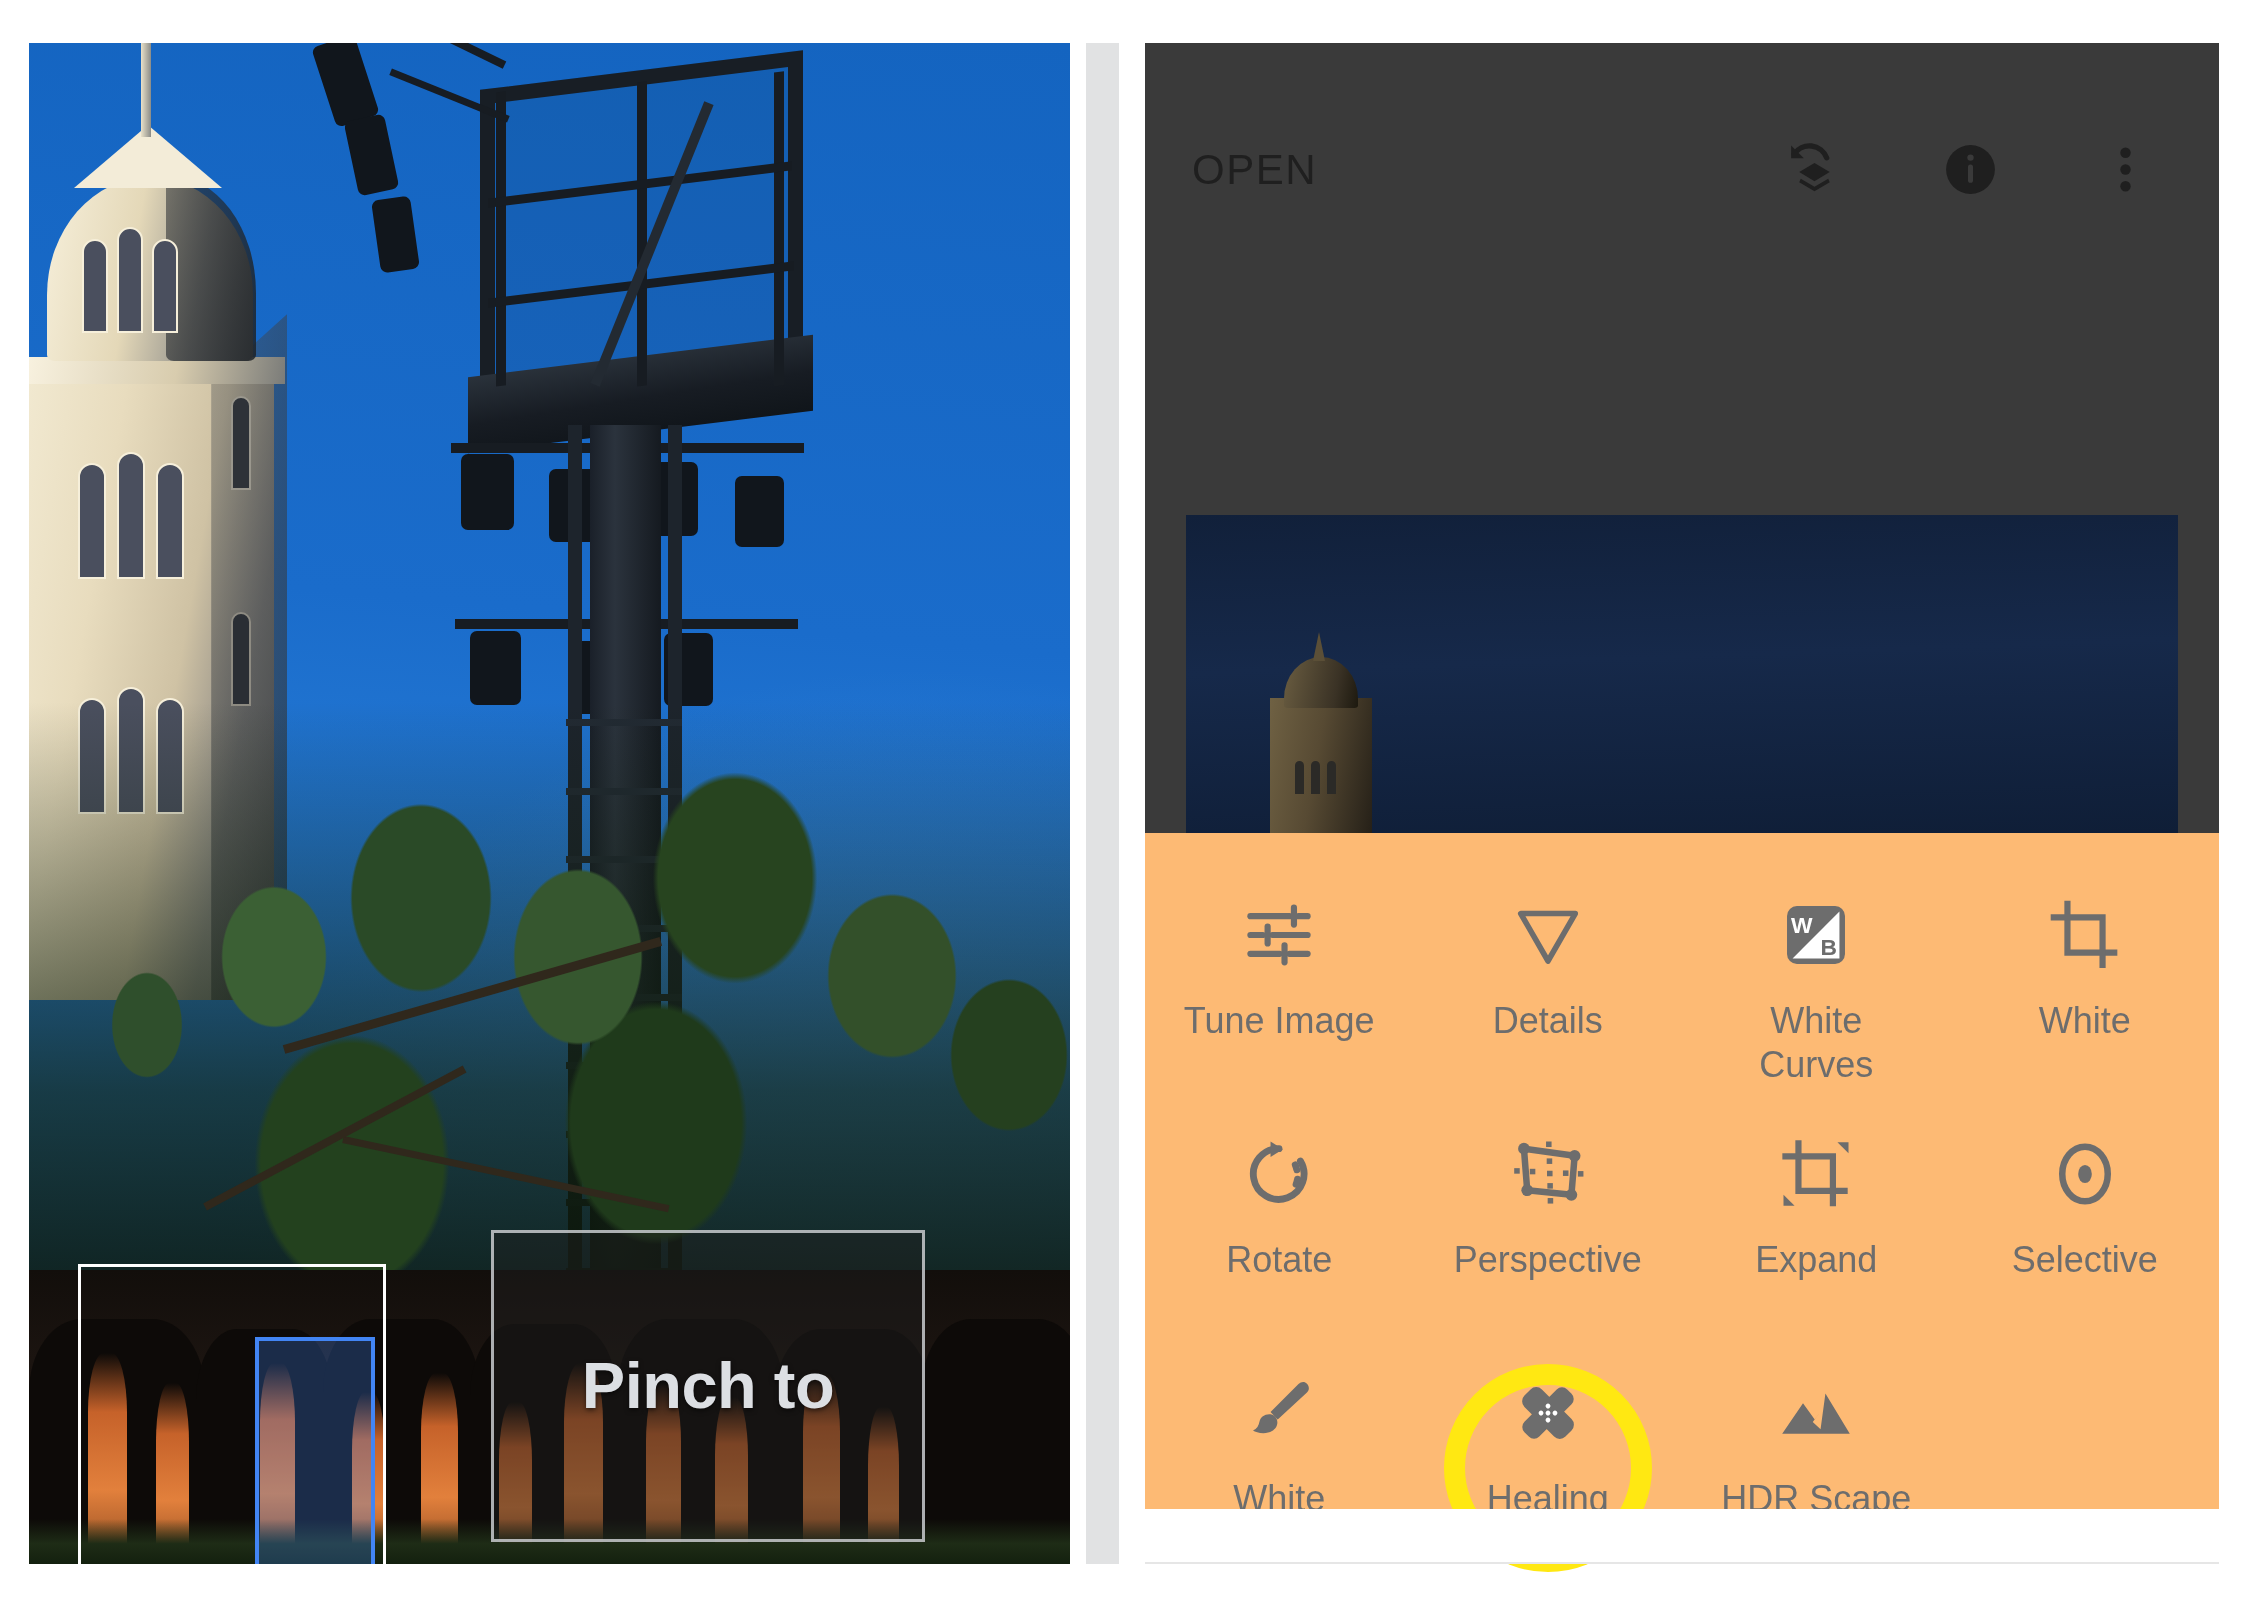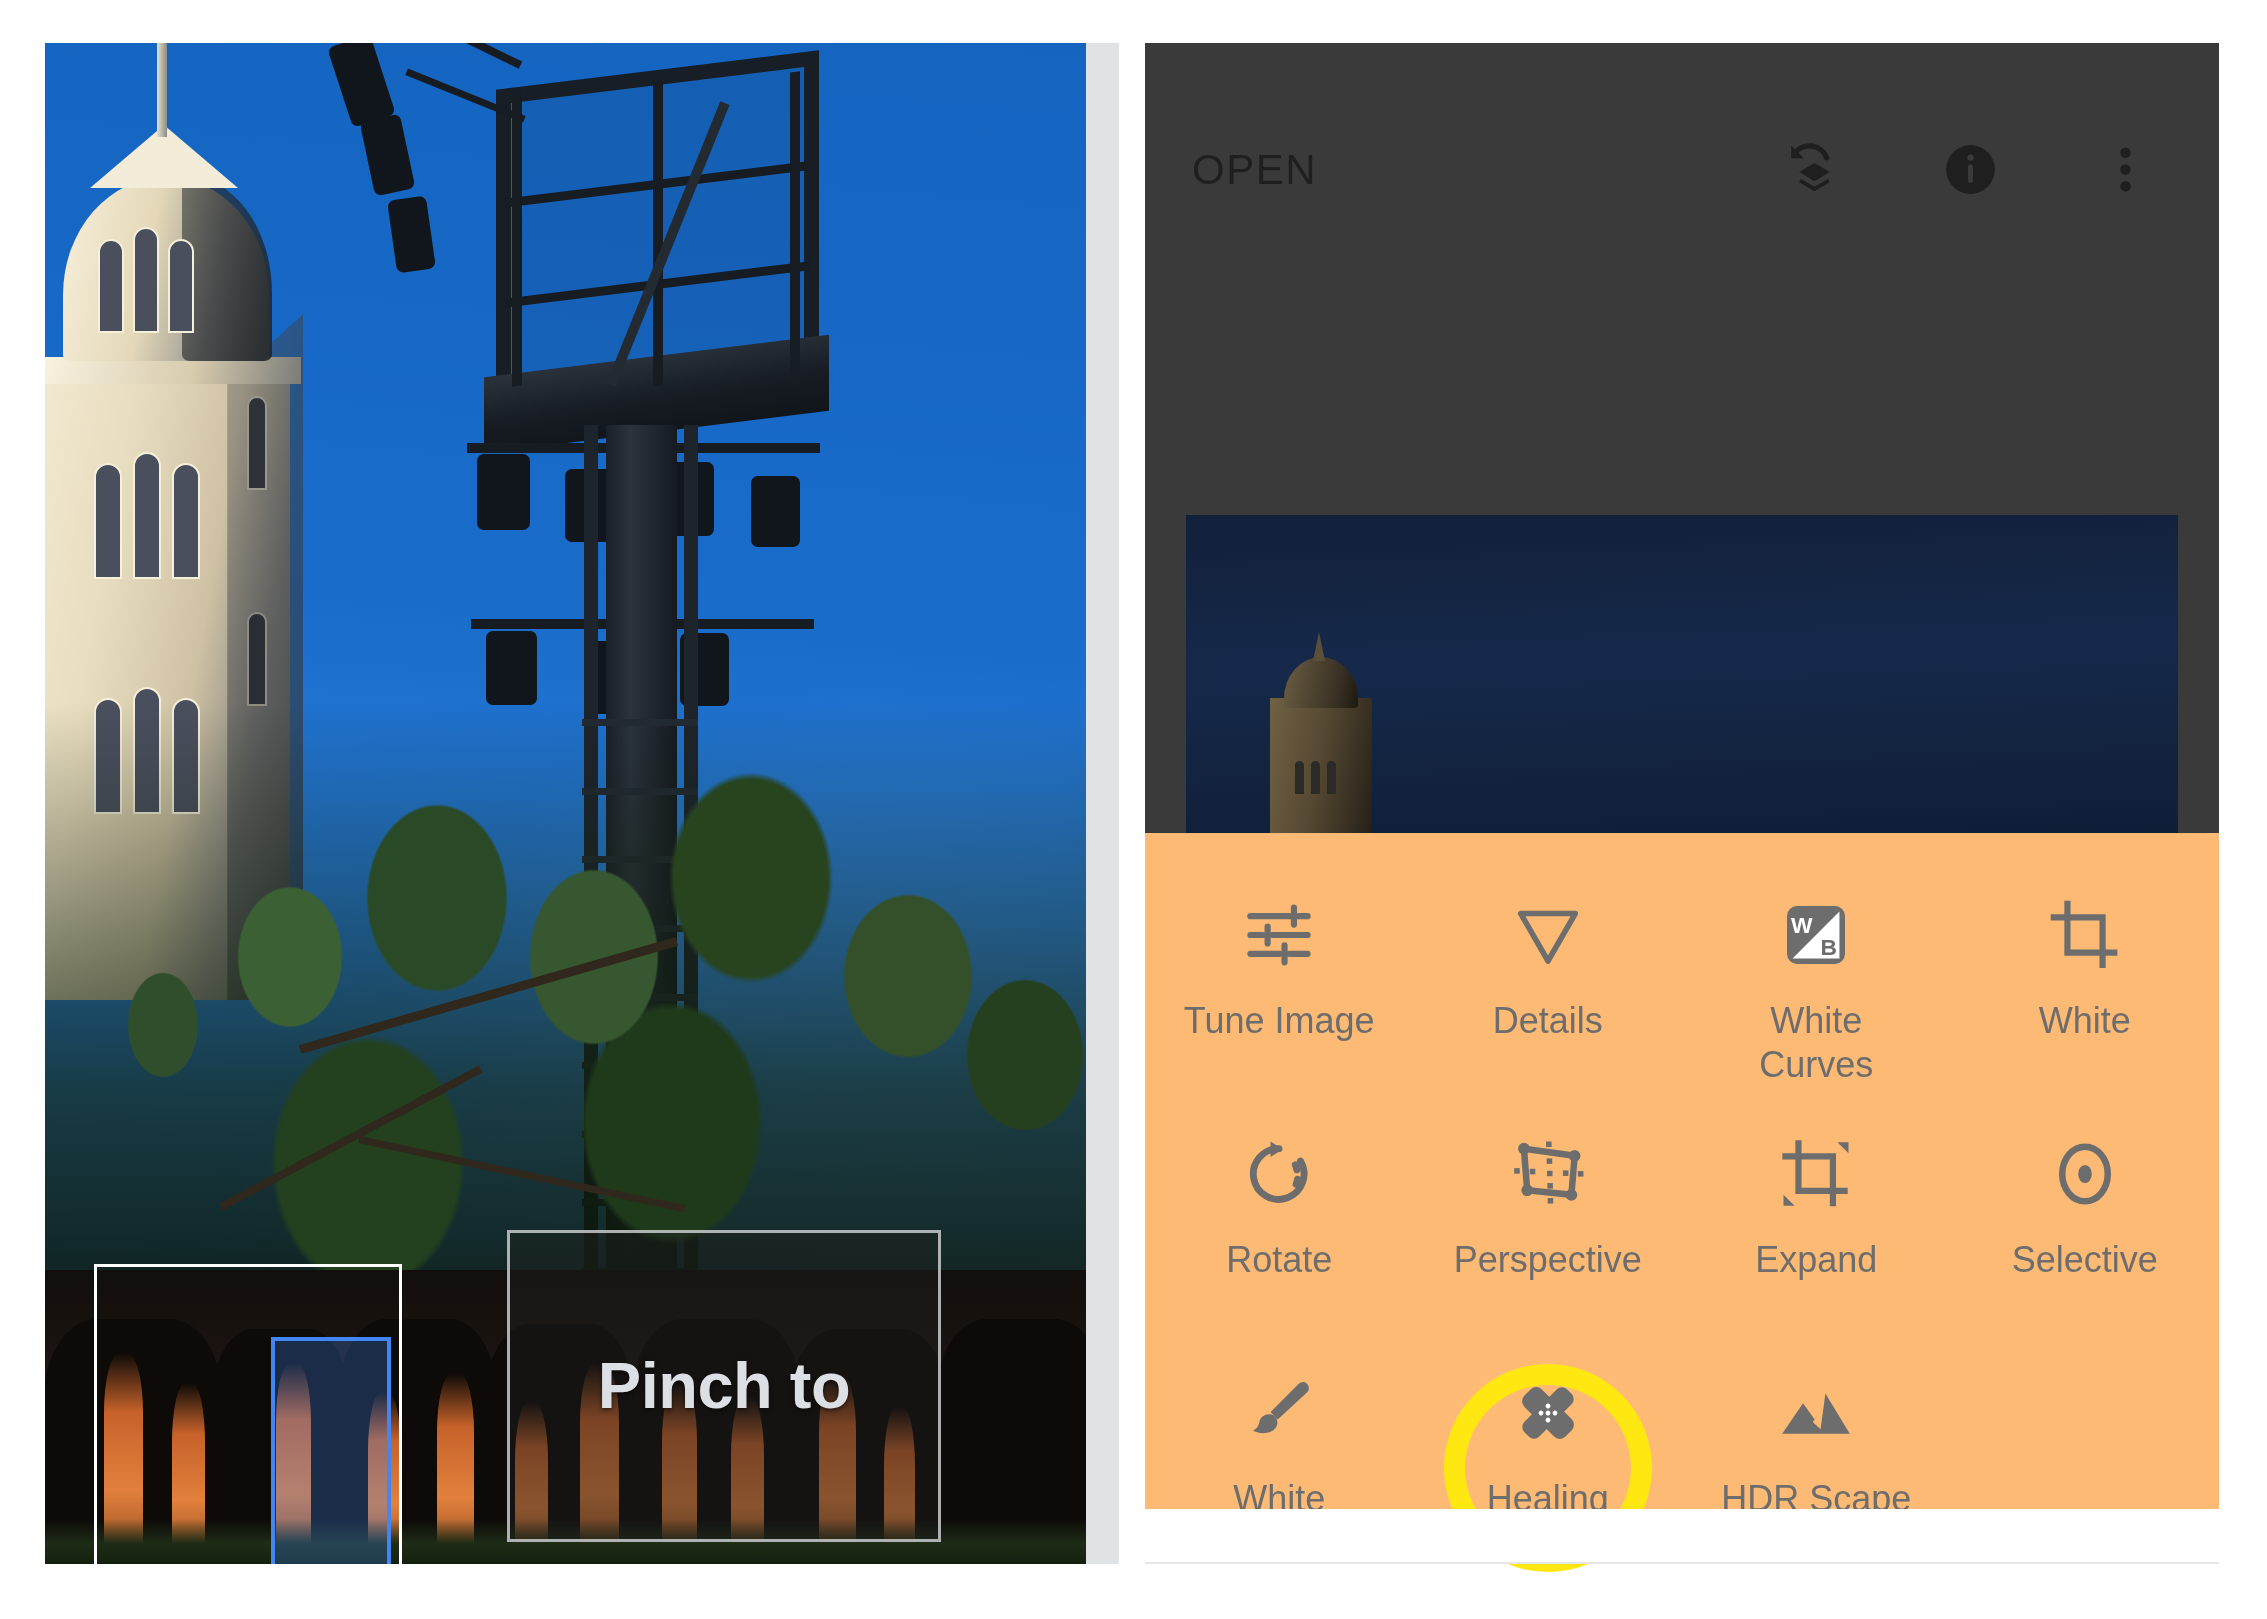--- a/index.html
+++ b/index.html
@@ -12,21 +12,21 @@
   }
   #root {
     position: relative;
     width: 2267px; height: 1619px;
     background: #ffffff;
   }
 
   
   #left-pane {
     position: absolute;
-    left: 45px; top: 43px;
+    left: 29px; top: 43px;
     width: 1041px; height: 1521px;
     overflow: hidden;
     background: #1b5fb4;
   }
   .photo-sky {
     position: absolute; inset: 0;
     background: linear-gradient(185deg, #1464c0 0%, #1a6ccb 38%, #2f86dd 70%, #4a9ae6 100%);
   }
   
   .sky-shade {

